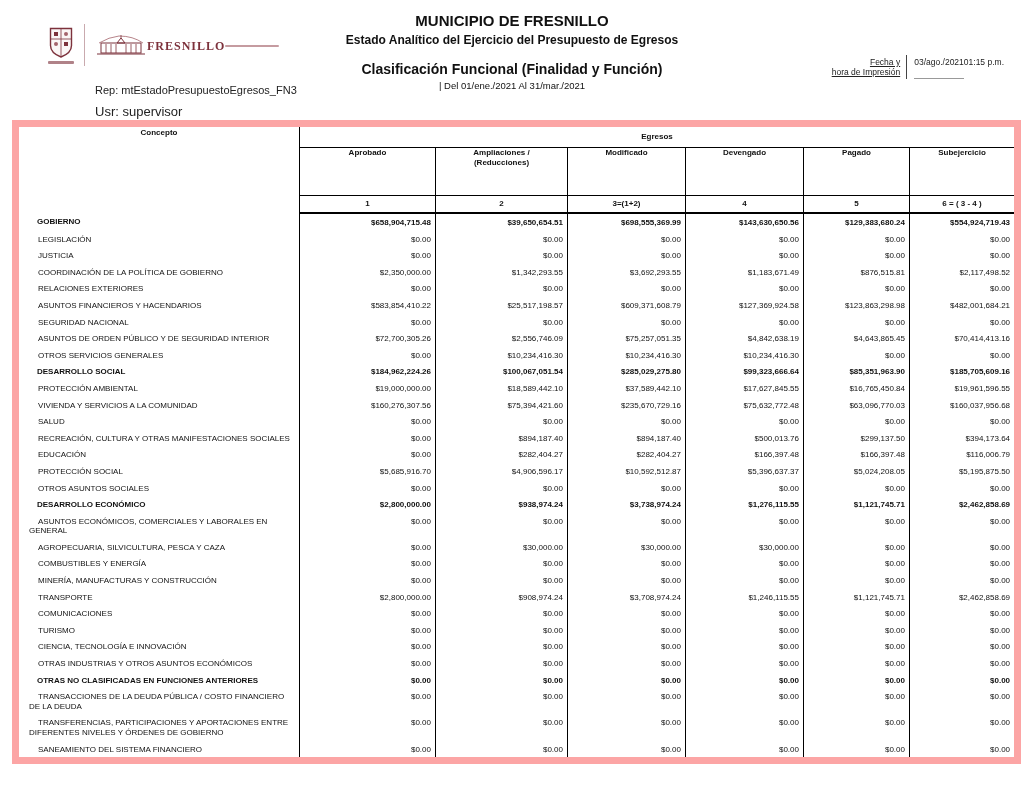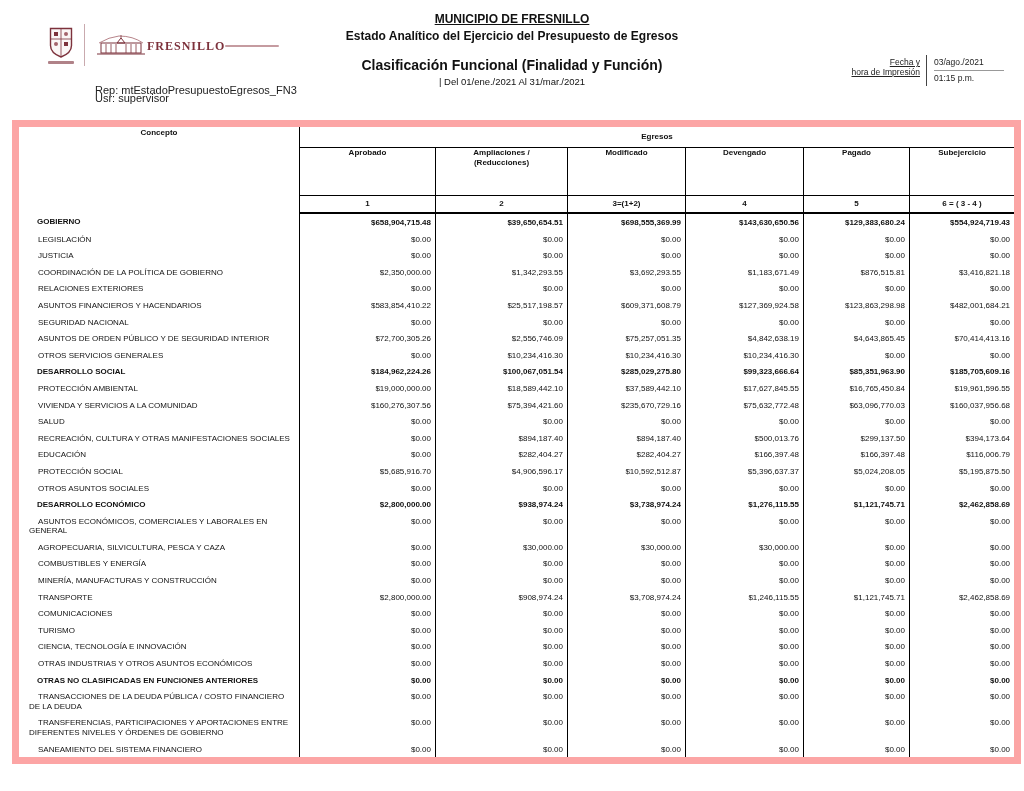--- a/index.html
+++ b/index.html
@@ -12,35 +12,35 @@
   
   .logo-block { position:absolute; left:48px; top:24px; display:flex; align-items:center; gap:10px; }
   .logo-divider { width:1px; height:42px; background:#c9aaae; }
   .crest { display:flex; flex-direction:column; align-items:center; }
   .crest-caption-bar { width:26px; height:3px; background:#b08288; margin-top:2px; border-radius:1px; }
   .wordmark { display:flex; flex-direction:row; align-items:center; }
   .wordmark-text { font-family:"Liberation Serif", serif; font-size:12px; letter-spacing:1px; color:#7d323c; font-weight:bold; line-height:1; margin-top:1px; }
   .wordmark-tagline { width:54px; height:2px; background:#c59ba0; margin-top:2px; border-radius:1px; }
 
   .title-block { position:absolute; left:262px; top:12px; width:500px; text-align:center; }
-  .t1 { font-size:12px; font-weight:bold; line-height:1.2;text-decoration:underline; }
+  .t1 { font-size:15px; font-weight:bold; line-height:1.2; }
   .t2 { font-size:12px; font-weight:bold; line-height:1.25; }
   .t3 { font-size:12px; font-weight:bold; line-height:1.3; margin-top:3px; }
   .t4 { font-size:14px; font-weight:bold; line-height:1.3; margin-top:11px; }
   .t5 { font-size:9.5px; line-height:1.4; margin-top:1px; }
 
   .print-block { position:absolute; right:20px; top:55px; display:flex; align-items:stretch; font-size:8.5px; }
   .print-labels { display:flex; flex-direction:column; justify-content:flex-start; text-align:right; padding:2px 6px 2px 0; color:#222;text-decoration:underline; }
   .print-sep { width:1px; background:#444; }
-  .print-values { display:flex; flex-direction:column; padding-left:7px; min-width:70px; color:#222; }
+  .print-values { display:flex; flex-direction:row; padding-left:7px; min-width:70px; color:#222; }
   .print-values .pv { padding:2px 0 3px; }
   .print-values .pv:first-child { border-bottom:1px solid #999; }
 
   .rep-text { position:absolute; left:95px; top:84px; font-size:11px; color:#222; white-space:nowrap; }
-  .usr-text { position:absolute; left:95px; top:92px; font-size:11px; color:#222; white-space:nowrap; }
+  .usr-text { position:absolute; left:95px; top:104px; font-size:13px; color:#222; white-space:nowrap; }
 
   
   table.report {
     position:absolute; left:12px; top:120px; width:1002px;
     border-collapse:collapse; table-layout:fixed;
     border:7px solid #fca5a5;
   }
   table.report th, table.report td { font-size:8px; vertical-align:top; }
 
   th.concept-hd {
@@ -193,21 +193,21 @@
       <td class="num">$0.00</td>
       <td class="num">$0.00</td>
     </tr>
         <tr class="sub">
       <td class="label">COORDINACIÓN DE LA POLÍTICA DE GOBIERNO</td>
       <td class="num">$2,350,000.00</td>
       <td class="num">$1,342,293.55</td>
       <td class="num">$3,692,293.55</td>
       <td class="num">$1,183,671.49</td>
       <td class="num">$876,515.81</td>
-      <td class="num">$3,416,821.18</td>
+      <td class="num">$2,117,498.52</td>
     </tr>
         <tr class="sub">
       <td class="label">RELACIONES EXTERIORES</td>
       <td class="num">$0.00</td>
       <td class="num">$0.00</td>
       <td class="num">$0.00</td>
       <td class="num">$0.00</td>
       <td class="num">$0.00</td>
       <td class="num">$0.00</td>
     </tr>

